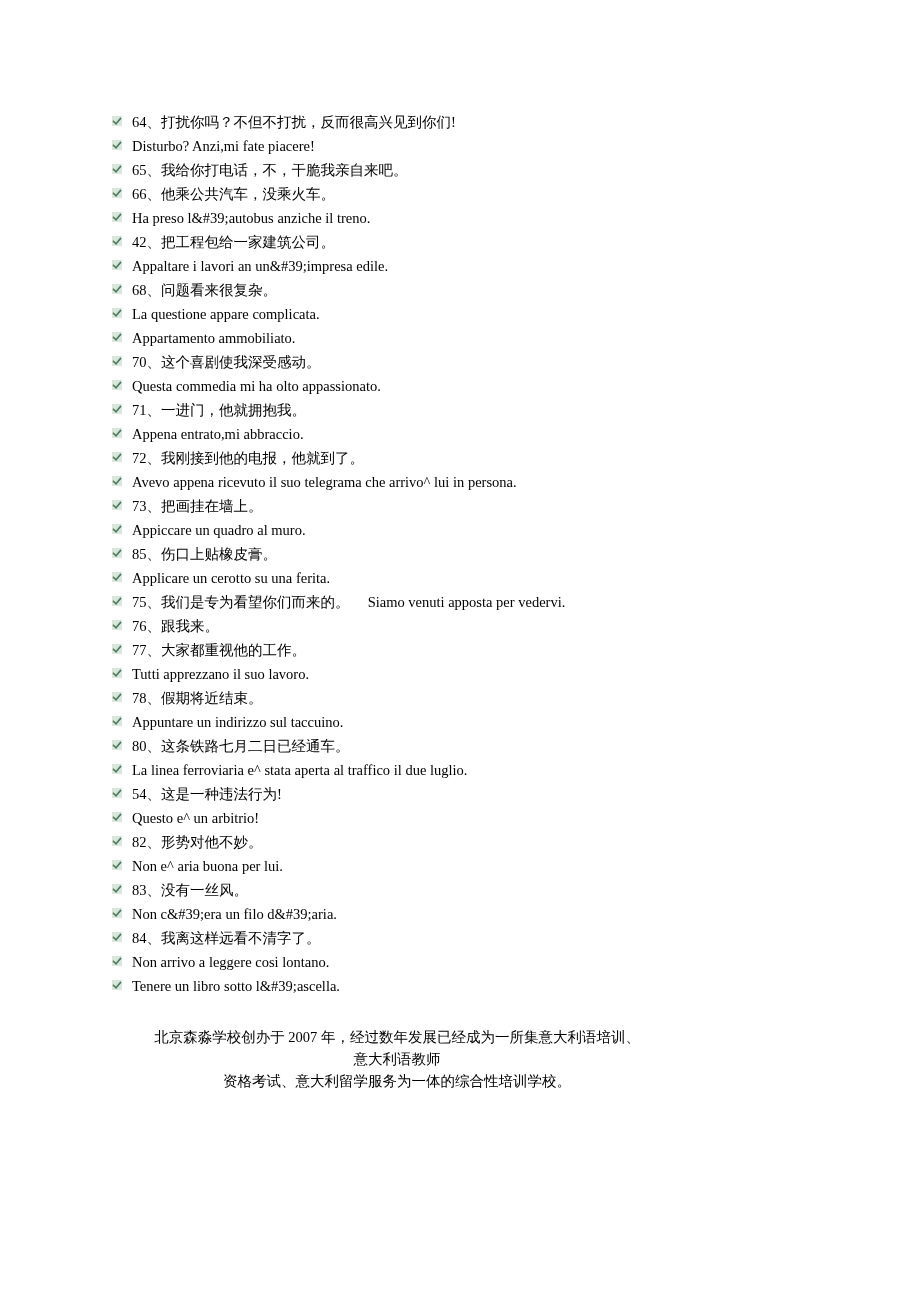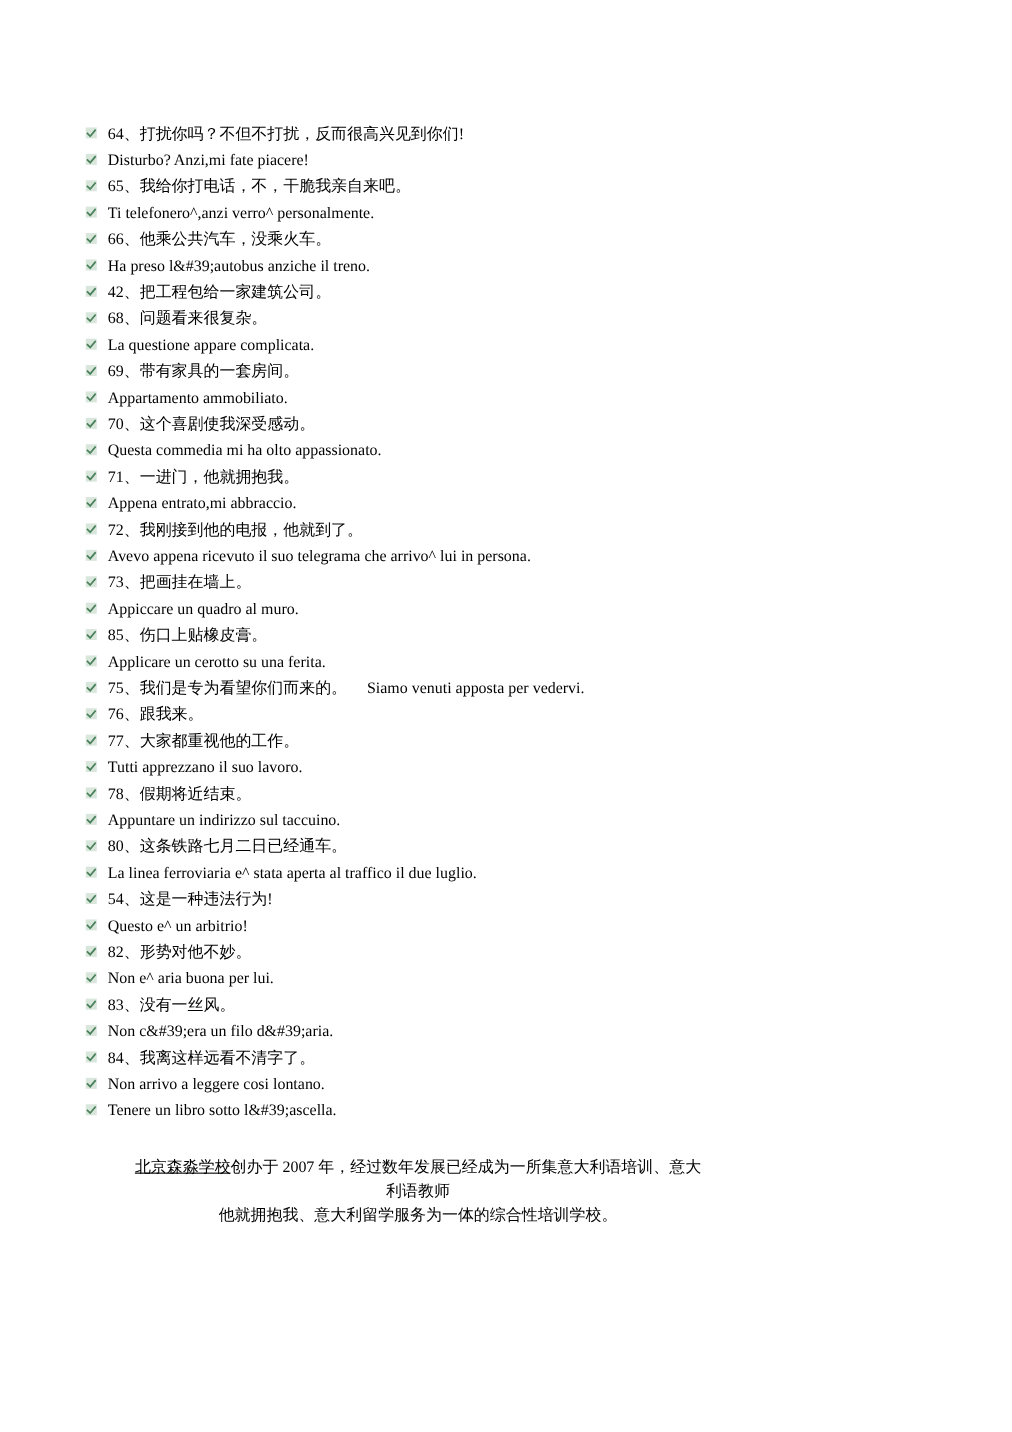--- a/index.html
+++ b/index.html
@@ -3,21 +3,21 @@
 <meta charset="utf-8">
 <style>
   body {
     margin: 0;
     padding: 0;
     background: #ffffff;
     font-family: "SimSun", "宋体", serif;
     width: 920px;
   }
   .page {
-    padding: 110px 100px 60px 76px;
+    padding: 110px 100px 60px 110px;
     box-sizing: border-box;
     width: 784px;
   }
   .line {
     display: flex;
     align-items: center;
     margin: 0;
     line-height: 24px;
     font-size: 14.5px;
     color: #000;
@@ -38,21 +38,20 @@
   }
   .footer {
     margin-top: 28px;
     padding: 0 40px;
     text-align: center;
     font-size: 14.5px;
     line-height: 22px;
     color: #000;
   }
   .footer .underline {
-    text-decoration: underline;
   }
 </style>
 </head>
 <body>
 
 <div class="page">
   <div id="lines-container">
       <p class="line">
         <span class="bullet">
           <svg viewBox="0 0 14 14">
@@ -80,29 +79,20 @@
         </span>
         <span>65、我给你打电话，不，干脆我亲自来吧。</span>
       </p>
       <p class="line">
         <span class="bullet">
           <svg viewBox="0 0 14 14">
   <rect x="2" y="2" width="10" height="10" fill="#d9e6dc" stroke="none"></rect>
   <path d="M 3 7 L 6 10 L 11 4" stroke="#4a805a" stroke-width="1.6" fill="none"></path>
 </svg>
         </span>
-        <span>Ti telefonero^,anzi verro^ personalmente.</span>
-      </p>
-      <p class="line">
-        <span class="bullet">
-          <svg viewBox="0 0 14 14">
-  <rect x="2" y="2" width="10" height="10" fill="#d9e6dc" stroke="none"></rect>
-  <path d="M 3 7 L 6 10 L 11 4" stroke="#4a805a" stroke-width="1.6" fill="none"></path>
-</svg>
-        </span>
         <span>66、他乘公共汽车，没乘火车。</span>
       </p>
       <p class="line">
         <span class="bullet">
           <svg viewBox="0 0 14 14">
   <rect x="2" y="2" width="10" height="10" fill="#d9e6dc" stroke="none"></rect>
   <path d="M 3 7 L 6 10 L 11 4" stroke="#4a805a" stroke-width="1.6" fill="none"></path>
 </svg>
         </span>
         <span>Ha preso l&amp;#39;autobus anziche il treno.</span>
@@ -116,39 +106,39 @@
         </span>
         <span>42、把工程包给一家建筑公司。</span>
       </p>
       <p class="line">
         <span class="bullet">
           <svg viewBox="0 0 14 14">
   <rect x="2" y="2" width="10" height="10" fill="#d9e6dc" stroke="none"></rect>
   <path d="M 3 7 L 6 10 L 11 4" stroke="#4a805a" stroke-width="1.6" fill="none"></path>
 </svg>
         </span>
+        <span>Appaltare i lavori an un&amp;#39;impresa edile.</span>
+      </p>
+      <p class="line">
+        <span class="bullet">
+          <svg viewBox="0 0 14 14">
+  <rect x="2" y="2" width="10" height="10" fill="#d9e6dc" stroke="none"></rect>
+  <path d="M 3 7 L 6 10 L 11 4" stroke="#4a805a" stroke-width="1.6" fill="none"></path>
+</svg>
+        </span>
         <span>68、问题看来很复杂。</span>
       </p>
       <p class="line">
         <span class="bullet">
           <svg viewBox="0 0 14 14">
   <rect x="2" y="2" width="10" height="10" fill="#d9e6dc" stroke="none"></rect>
   <path d="M 3 7 L 6 10 L 11 4" stroke="#4a805a" stroke-width="1.6" fill="none"></path>
 </svg>
         </span>
         <span>La questione appare complicata.</span>
-      </p>
-      <p class="line">
-        <span class="bullet">
-          <svg viewBox="0 0 14 14">
-  <rect x="2" y="2" width="10" height="10" fill="#d9e6dc" stroke="none"></rect>
-  <path d="M 3 7 L 6 10 L 11 4" stroke="#4a805a" stroke-width="1.6" fill="none"></path>
-</svg>
-        </span>
-        <span>69、带有家具的一套房间。</span>
       </p>
       <p class="line">
         <span class="bullet">
           <svg viewBox="0 0 14 14">
   <rect x="2" y="2" width="10" height="10" fill="#d9e6dc" stroke="none"></rect>
   <path d="M 3 7 L 6 10 L 11 4" stroke="#4a805a" stroke-width="1.6" fill="none"></path>
 </svg>
         </span>
         <span>Appartamento ammobiliato.</span>
       </p>
@@ -392,15 +382,15 @@
   <rect x="2" y="2" width="10" height="10" fill="#d9e6dc" stroke="none"></rect>
   <path d="M 3 7 L 6 10 L 11 4" stroke="#4a805a" stroke-width="1.6" fill="none"></path>
 </svg>
         </span>
         <span>Tenere un libro sotto l&amp;#39;ascella.</span>
       </p>
     </div>
 
   <div class="footer">
     <span class="underline">北京森淼学校</span><span>创办于 2007 年，经过数年发展已经成为一所集意大利语培训、意大利语教师</span><br>
-    <span>他就拥抱我、意大利留学服务为一体的综合性培训学校。</span>
+    <span>资格考试、意大利留学服务为一体的综合性培训学校。</span>
   </div>
 </div>
 
 </body></html>

